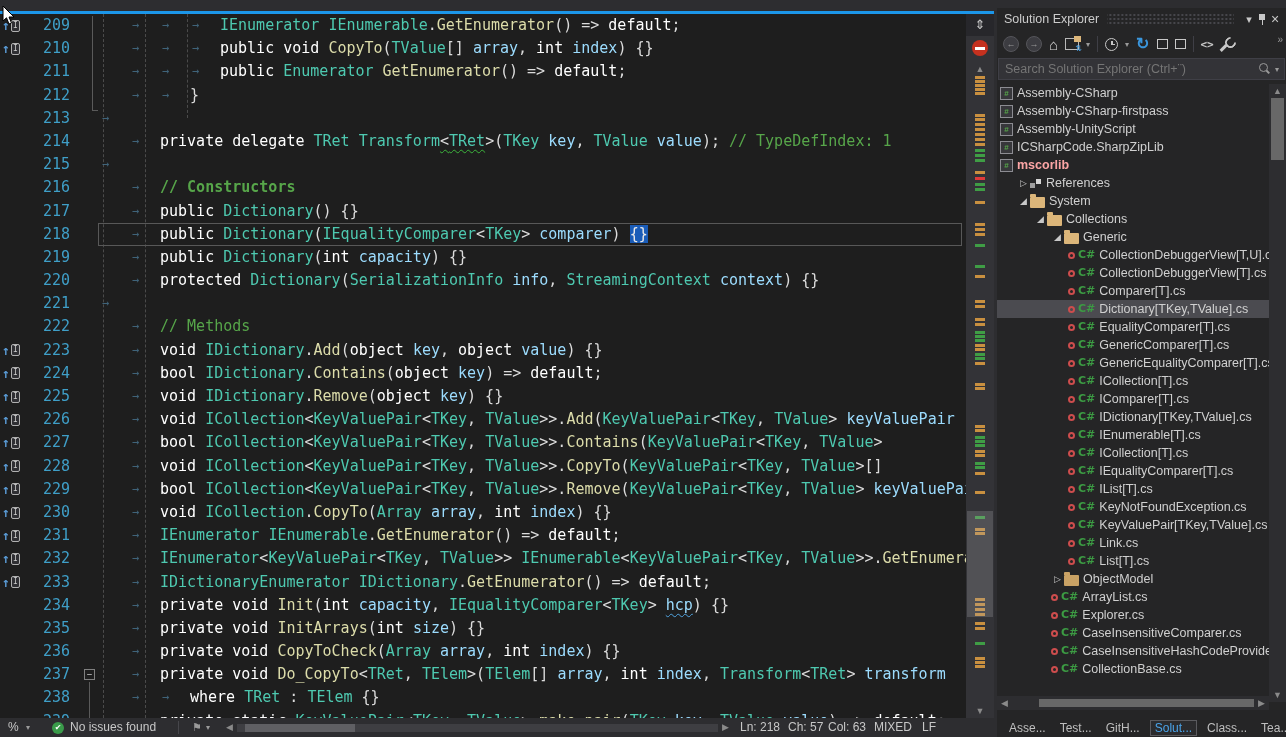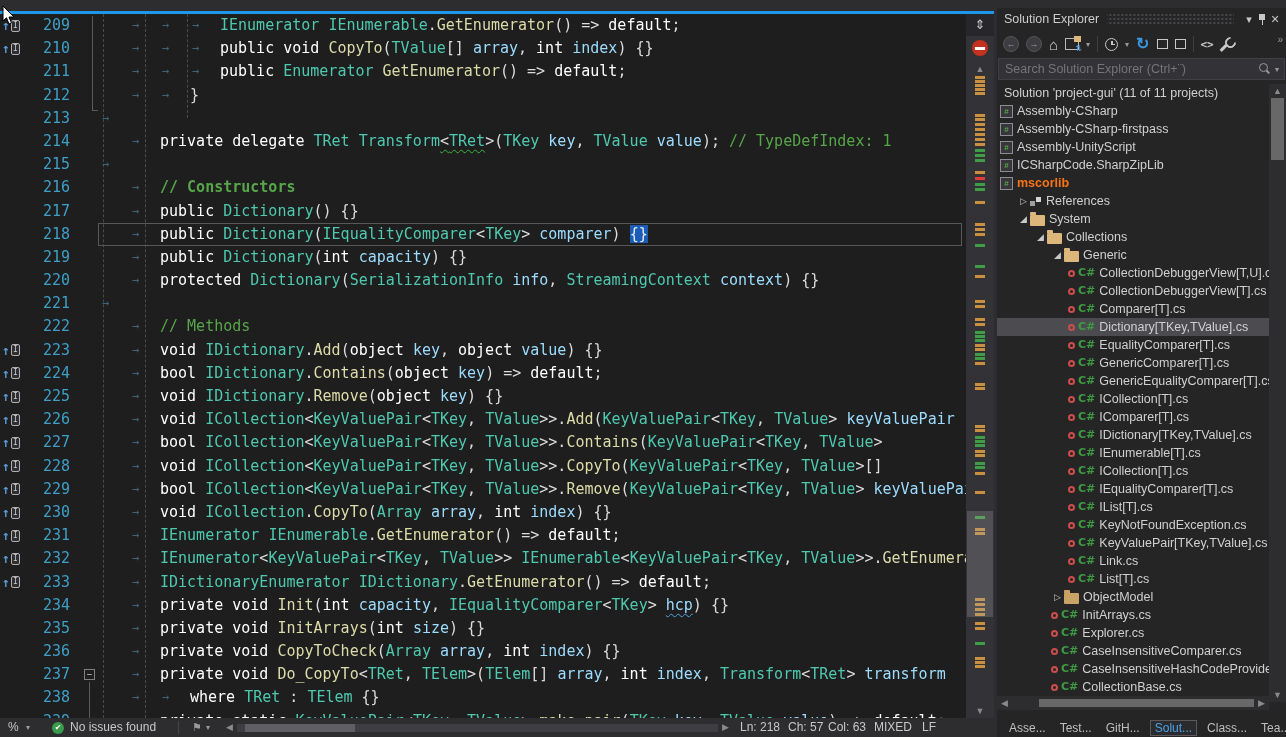--- a/index.html
+++ b/index.html
@@ -86,21 +86,21 @@
   #se-search input { flex:1; background:transparent; border:none; outline:none; color:#7f7f7f;
                      font-size:12.5px; padding:0 6px; font-family:"Liberation Sans",sans-serif; }
   .mag { position:relative; width:14px; height:14px; margin-right:4px; }
   .mag::before { content:""; position:absolute; left:2px; top:1px; width:7px; height:7px; border:1.5px solid #9a9a9a; border-radius:50%; }
   .mag::after { content:""; position:absolute; left:9px; top:9px; width:4px; height:1.5px; background:#9a9a9a; transform:rotate(45deg); }
   #se-tree { position:absolute; left:0; top:76px; width:272px; height:618px; overflow:hidden; font-size:12.5px; }
   .trow { position:relative; height:18px; line-height:18px; display:flex; align-items:center; white-space:nowrap; }
   .trow.sel { background:#4b4b50; }
   .trow .arr { width:13px; font-size:9px; color:#c8c8c8; text-align:center; flex:none; }
   .trow .lbl { margin-left:4px; }
-  .trow.bold .lbl { font-weight:bold; color:#f97316; }
+  .trow.bold .lbl { font-weight:bold; color:#fca5a5; }
   .ic-proj { position:relative; flex:none; width:13px; height:13px; border:1px solid #8c8c92; background:#37373b;
              color:#57a64a; font-size:8px; line-height:11px; text-align:center; font-weight:bold; }
   .ic-ref { position:relative; flex:none; width:12px; height:12px; }
   .ic-ref::before { content:""; position:absolute; left:0; top:6px; width:5px; height:5px; background:#9e9e9e; }
   .ic-ref::after { content:""; position:absolute; left:6px; top:2px; width:5px; height:5px; background:#d4d4d4; }
   .ic-folder { position:relative; flex:none; width:15px; height:11px; background:#dcb67a; border-radius:1px; margin-top:2px; }
   .ic-folder::before { content:""; position:absolute; left:0; top:-3px; width:6px; height:3px; background:#dcb67a; border-radius:1px 1px 0 0; }
   .ic-folder.closed { background:#c9a265; } .ic-folder.closed::before { background:#c9a265; }
   .ic-dot { flex:none; width:7px; height:7px; border:2px solid #cd4d4d; border-radius:50%; margin-right:3px; }
   .ic-cs { flex:none; color:#3c9b43; font-weight:bold; font-size:11px; font-family:"DejaVu Sans",sans-serif; }
@@ -280,23 +280,20 @@
       <span class="wrench-ic"></span>
     </div>
     <span class="ovf">»</span>
     <div id="se-search">
       <input placeholder="Search Solution Explorer (Ctrl+¨)" style="">
       <span class="mag"></span>
       <span class="caret" style="margin-right:5px;">▾</span>
     </div>
     <div id="se-tree">
         <div class="trow" style="padding-left: 3px;">
-          <span class="lbl">Solution 'project-gui' (11 of 11 projects)</span>
-        </div>
-        <div class="trow" style="padding-left: 3px;">
           <span class="ic-proj">#</span>
           <span class="lbl">Assembly-CSharp</span>
         </div>
         <div class="trow" style="padding-left: 3px;">
           <span class="ic-proj">#</span>
           <span class="lbl">Assembly-CSharp-firstpass</span>
         </div>
         <div class="trow" style="padding-left: 3px;">
           <span class="ic-proj">#</span>
           <span class="lbl">Assembly-UnityScript</span>
@@ -420,21 +417,21 @@
           <span class="lbl">List[T].cs</span>
         </div>
         <div class="trow" style="padding-left: 54px;">
           <span class="arr">▷</span>
           <span class="ic-folder closed"></span>
           <span class="lbl">ObjectModel</span>
         </div>
         <div class="trow" style="padding-left: 54px;">
           <span class="ic-dot"></span>
           <span class="ic-cs">C#</span>
-          <span class="lbl">InitArrays.cs</span>
+          <span class="lbl">ArrayList.cs</span>
         </div>
         <div class="trow" style="padding-left: 54px;">
           <span class="ic-dot"></span>
           <span class="ic-cs">C#</span>
           <span class="lbl">Explorer.cs</span>
         </div>
         <div class="trow" style="padding-left: 54px;">
           <span class="ic-dot"></span>
           <span class="ic-cs">C#</span>
           <span class="lbl">CaseInsensitiveComparer.cs</span>

